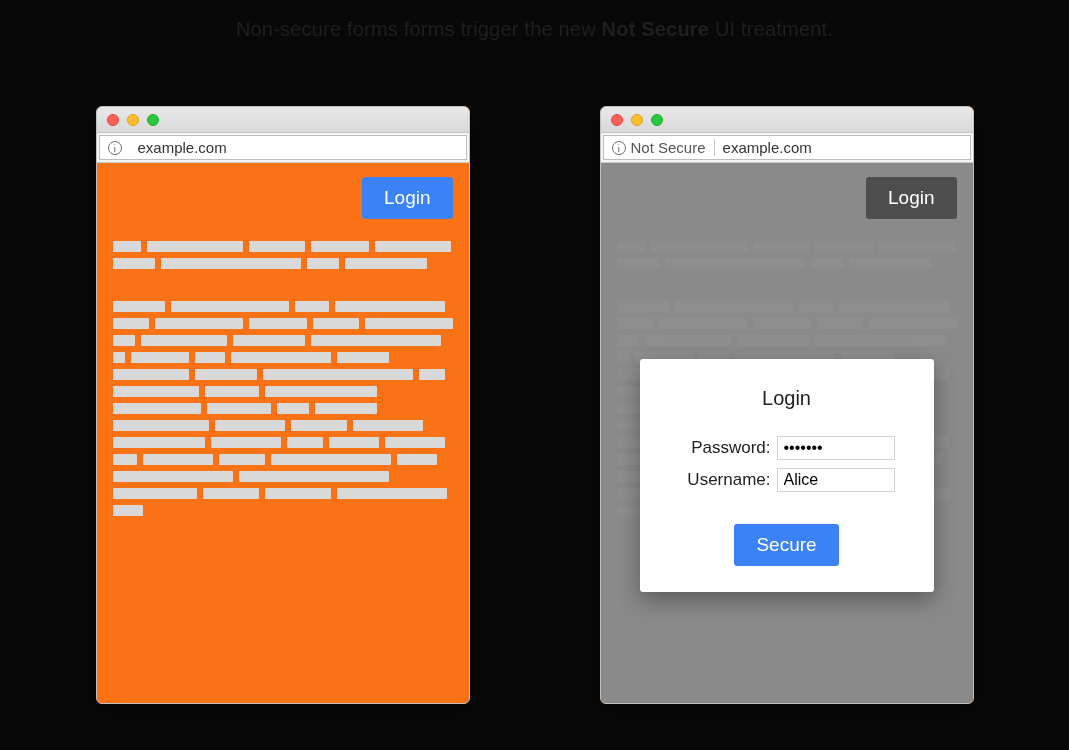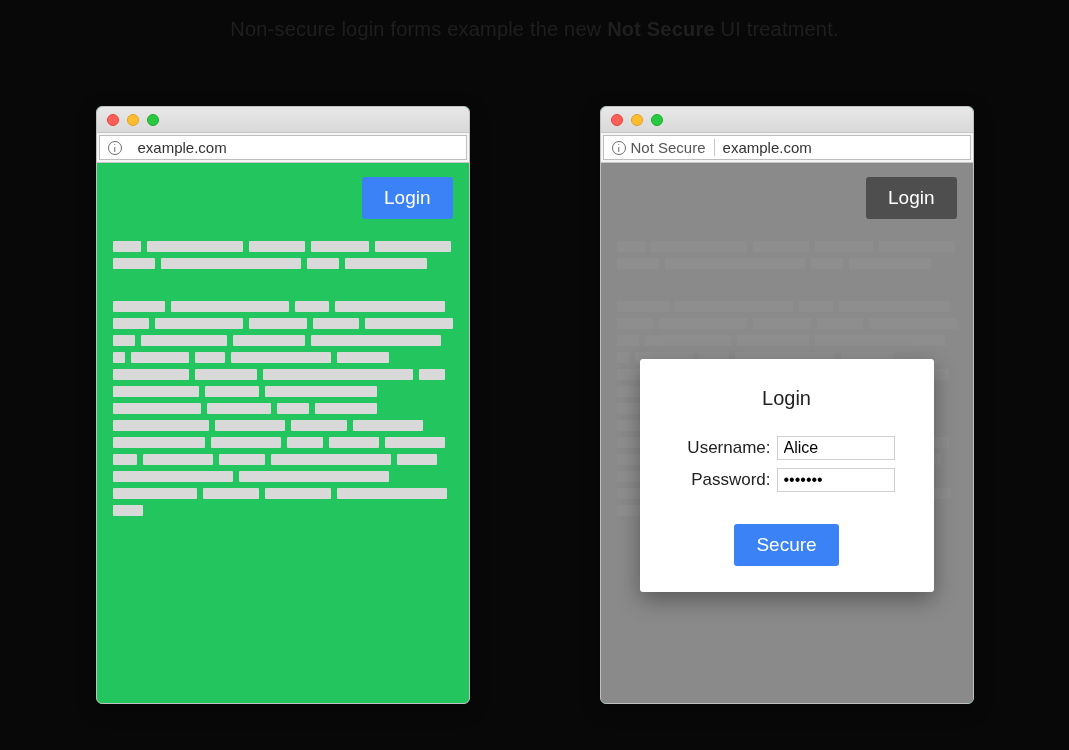--- a/index.html
+++ b/index.html
@@ -28,21 +28,21 @@
       top: 106px;
       left: 0;
       width: 100%;
       display: flex;
       justify-content: center;
       gap: 130px;
     }
 
     .browser {
       width: 374px;
-      background: #22c55e;
+      background: #f97316;
       border: 1px solid #c0c0c0;
       border-radius: 6px;
       box-shadow: 0 6px 18px rgba(0,0,0,0.35);
       overflow: hidden;
     }
 
     .titlebar {
       height: 26px;
       background: linear-gradient(#e8e8e8,#d9d9d9);
       border-bottom: 1px solid #c6c6c6;
@@ -187,21 +187,21 @@
       padding: 10px 22px;
       font-size: 19px;
       border-radius: 3px;
       cursor:pointer;
     }
   </style>
 </head>
 <body>
 
 <div class="caption">
-  <span>Non-secure login forms example the new </span><span class="bold">Not Secure</span><span> UI treatment.</span>
+  <span>Non-secure forms forms trigger the new </span><span class="bold">Not Secure</span><span> UI treatment.</span>
 </div>
 
 <div class="stage">
 
   <div class="browser">
     <div class="titlebar">
       <span class="traffic-light tl-red"></span>
       <span class="traffic-light tl-yellow"></span>
       <span class="traffic-light tl-green"></span>
     </div>
@@ -358,26 +358,26 @@
           <span class="sk" style="width:56px"></span>
           <span class="sk" style="width:66px"></span>
           <span class="sk" style="width:110px"></span>
         <span class="sk" style="width:30px"></span>
       </div>
 
       <div class="modal-overlay">
         <div class="modal">
           <div class="modal-title">Login</div>
           <div class="field-row">
+            <label>Password:</label>
+            <input type="text" value="•••••••" style="">
+          </div>
+          <div class="field-row">
             <label>Username:</label>
             <input type="text" value="Alice" style="">
           </div>
-          <div class="field-row">
-            <label>Password:</label>
-            <input type="text" value="•••••••" style="">
-          </div>
           <button class="submit-btn">Secure</button>
         </div>
       </div>
     </div>
   </div>
 
 </div>
 
 </body></html>

